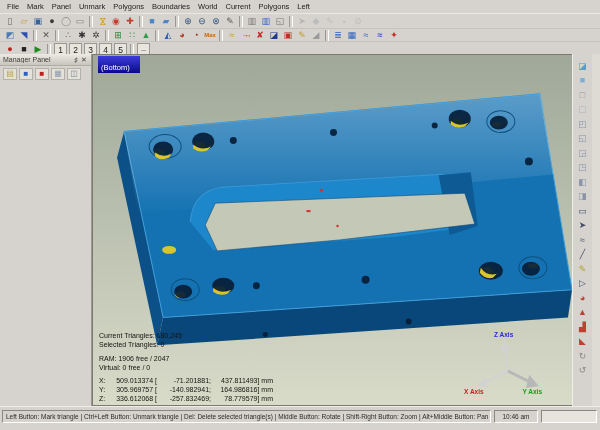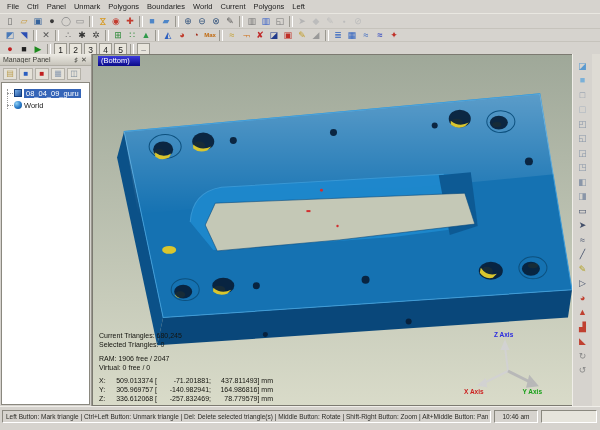--- a/index.html
+++ b/index.html
@@ -33,21 +33,21 @@
   .tree { flex:1; background:#fff; border:1px solid #8a887f; margin:1px; padding-top:4px; position:relative; }
   .tree-item { display:flex; align-items:center; height:12px; padding-left:12px; font-size:7.5px; position:relative; }
   .tree-item::before { content:""; position:absolute; left:5px; top:6px; width:6px; border-top:1px dotted #9a9a9a; }
   .tree::before { content:""; position:absolute; left:5px; top:6px; height:20px; border-left:1px dotted #9a9a9a; }
   .cube-ico { width:8px; height:8px; background:linear-gradient(135deg,#7ab0e8,#1c4f9c); border:1px solid #16407f; margin-right:2px; flex:none; }
   .globe-ico { width:8px; height:8px; border-radius:50%; background:radial-gradient(circle at 32% 30%, #8ed0f4, #2a7ac8 55%, #0c4a8c); margin-right:2px; flex:none; }
   .tree-item.selected .tlabel { background:#3565b8; color:#fff; padding:0 2px; }
 
   
   .viewport { flex:1; position:relative; background:linear-gradient(#9fa899,#d9dbc9); border:1px solid #7c7a71; border-right:none; overflow:hidden; }
-  .vp-label { position:absolute; top:1px; left:5px; background:linear-gradient(#3c3cdc,#0a0a88); color:#fff; font-size:7.5px; padding:0 10px 1px 3px; z-index:5; }
+  .vp-label { position:absolute; top:1px; left:5px; background:linear-gradient(#3c3cdc,#0a0a88); color:#fff; font-size:7.5px; padding:7px 10px 1px 3px; z-index:5; }
   svg.part { position:absolute; inset:0; width:100%; height:100%; }
 
   .stats { position:absolute; left:6px; bottom:2px; font-size:7px; line-height:1.3; color:#14140f; z-index:4; }
   .stats .gap { height:4px; }
   .coord-row { display:flex; }
   .c-axis { width:10px; }
   .c-val  { width:48px; text-align:right; }
   .c-min  { width:54px; text-align:right; }
   .c-max  { width:62px; text-align:right; }
 
@@ -70,21 +70,21 @@
   .sb-time { width:44px; justify-content:center; flex:none; }
   .sb-prog { width:56px; flex:none; background:#e6e4dc; }
 </style>
 </head>
 <body>
 
 <div id="app">
 
   <div class="menubar">
     <span class="menu-item">File</span>
-      <span class="menu-item">Ctrl</span>
+      <span class="menu-item">Mark</span>
       <span class="menu-item">Panel</span>
       <span class="menu-item">Unmark</span>
       <span class="menu-item">Polygons</span>
       <span class="menu-item">Boundaries</span>
       <span class="menu-item">World</span>
       <span class="menu-item">Current</span>
       <span class="menu-item">Polygons</span>
       <span class="menu-item">Left</span>
   </div>
 
@@ -172,30 +172,20 @@
         <span class="panel-title">Manager Panel</span>
         <span class="panel-hbtn">♯</span>
         <span class="panel-hbtn">✕</span>
       </div>
       <div class="panel-tabs">
         <span class="ptab" style="color:#b89a4a">▤</span>
           <span class="ptab" style="color:#2b5fc0">■</span>
           <span class="ptab" style="color:#c02020">■</span>
           <span class="ptab" style="color:#8a9ab0">▦</span>
           <span class="ptab" style="color:#7a8a9a">◫</span>
-      </div>
-      <div class="tree">
-        <div class="tree-item selected">
-          <span class="cube-ico"></span>
-          <span class="tlabel">08_04_09_guru</span>
-        </div>
-        <div class="tree-item">
-          <span class="globe-ico"></span>
-          <span class="tlabel">World</span>
-        </div>
       </div>
     </div>
 
     <div class="viewport">
       <div class="vp-label">(Bottom)</div>
 
       <svg class="part" viewBox="0 0 478 352" preserveAspectRatio="none">
         <defs>
           <linearGradient id="sheen" x1="0" y1="0" x2="0" y2="1">
             <stop offset="0" stop-color="#ffffff" stop-opacity="0.30"></stop>

